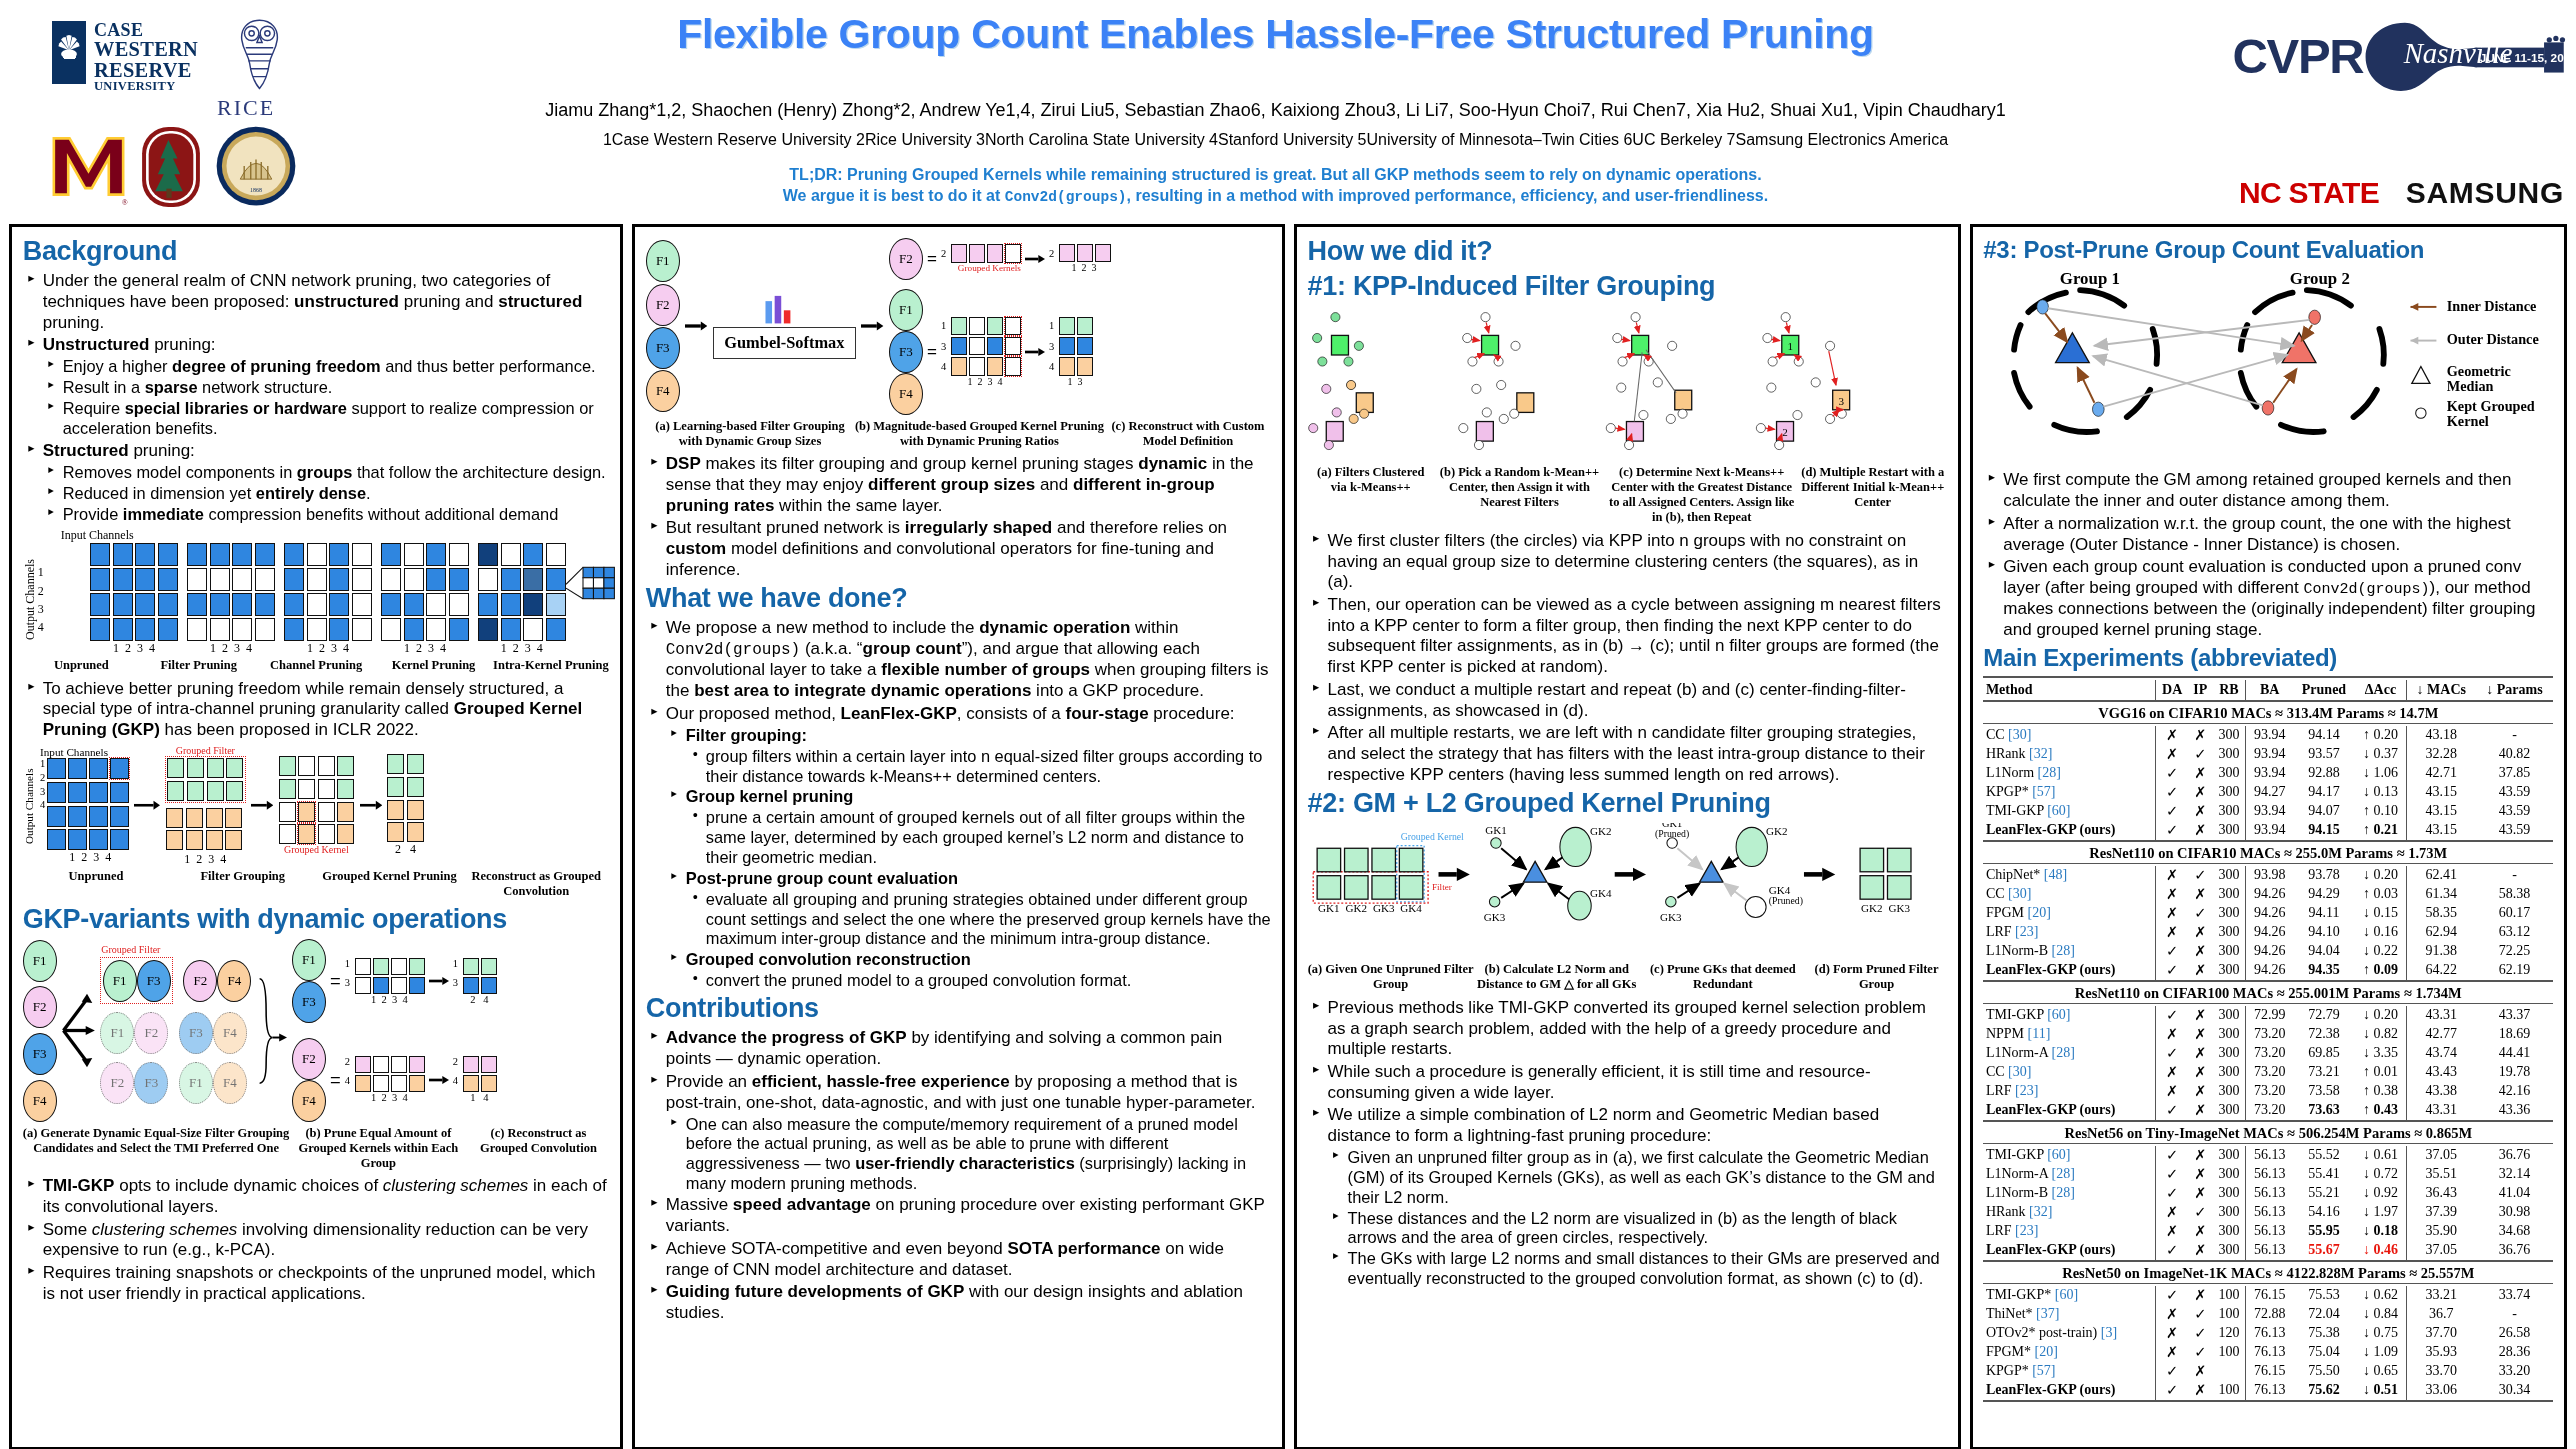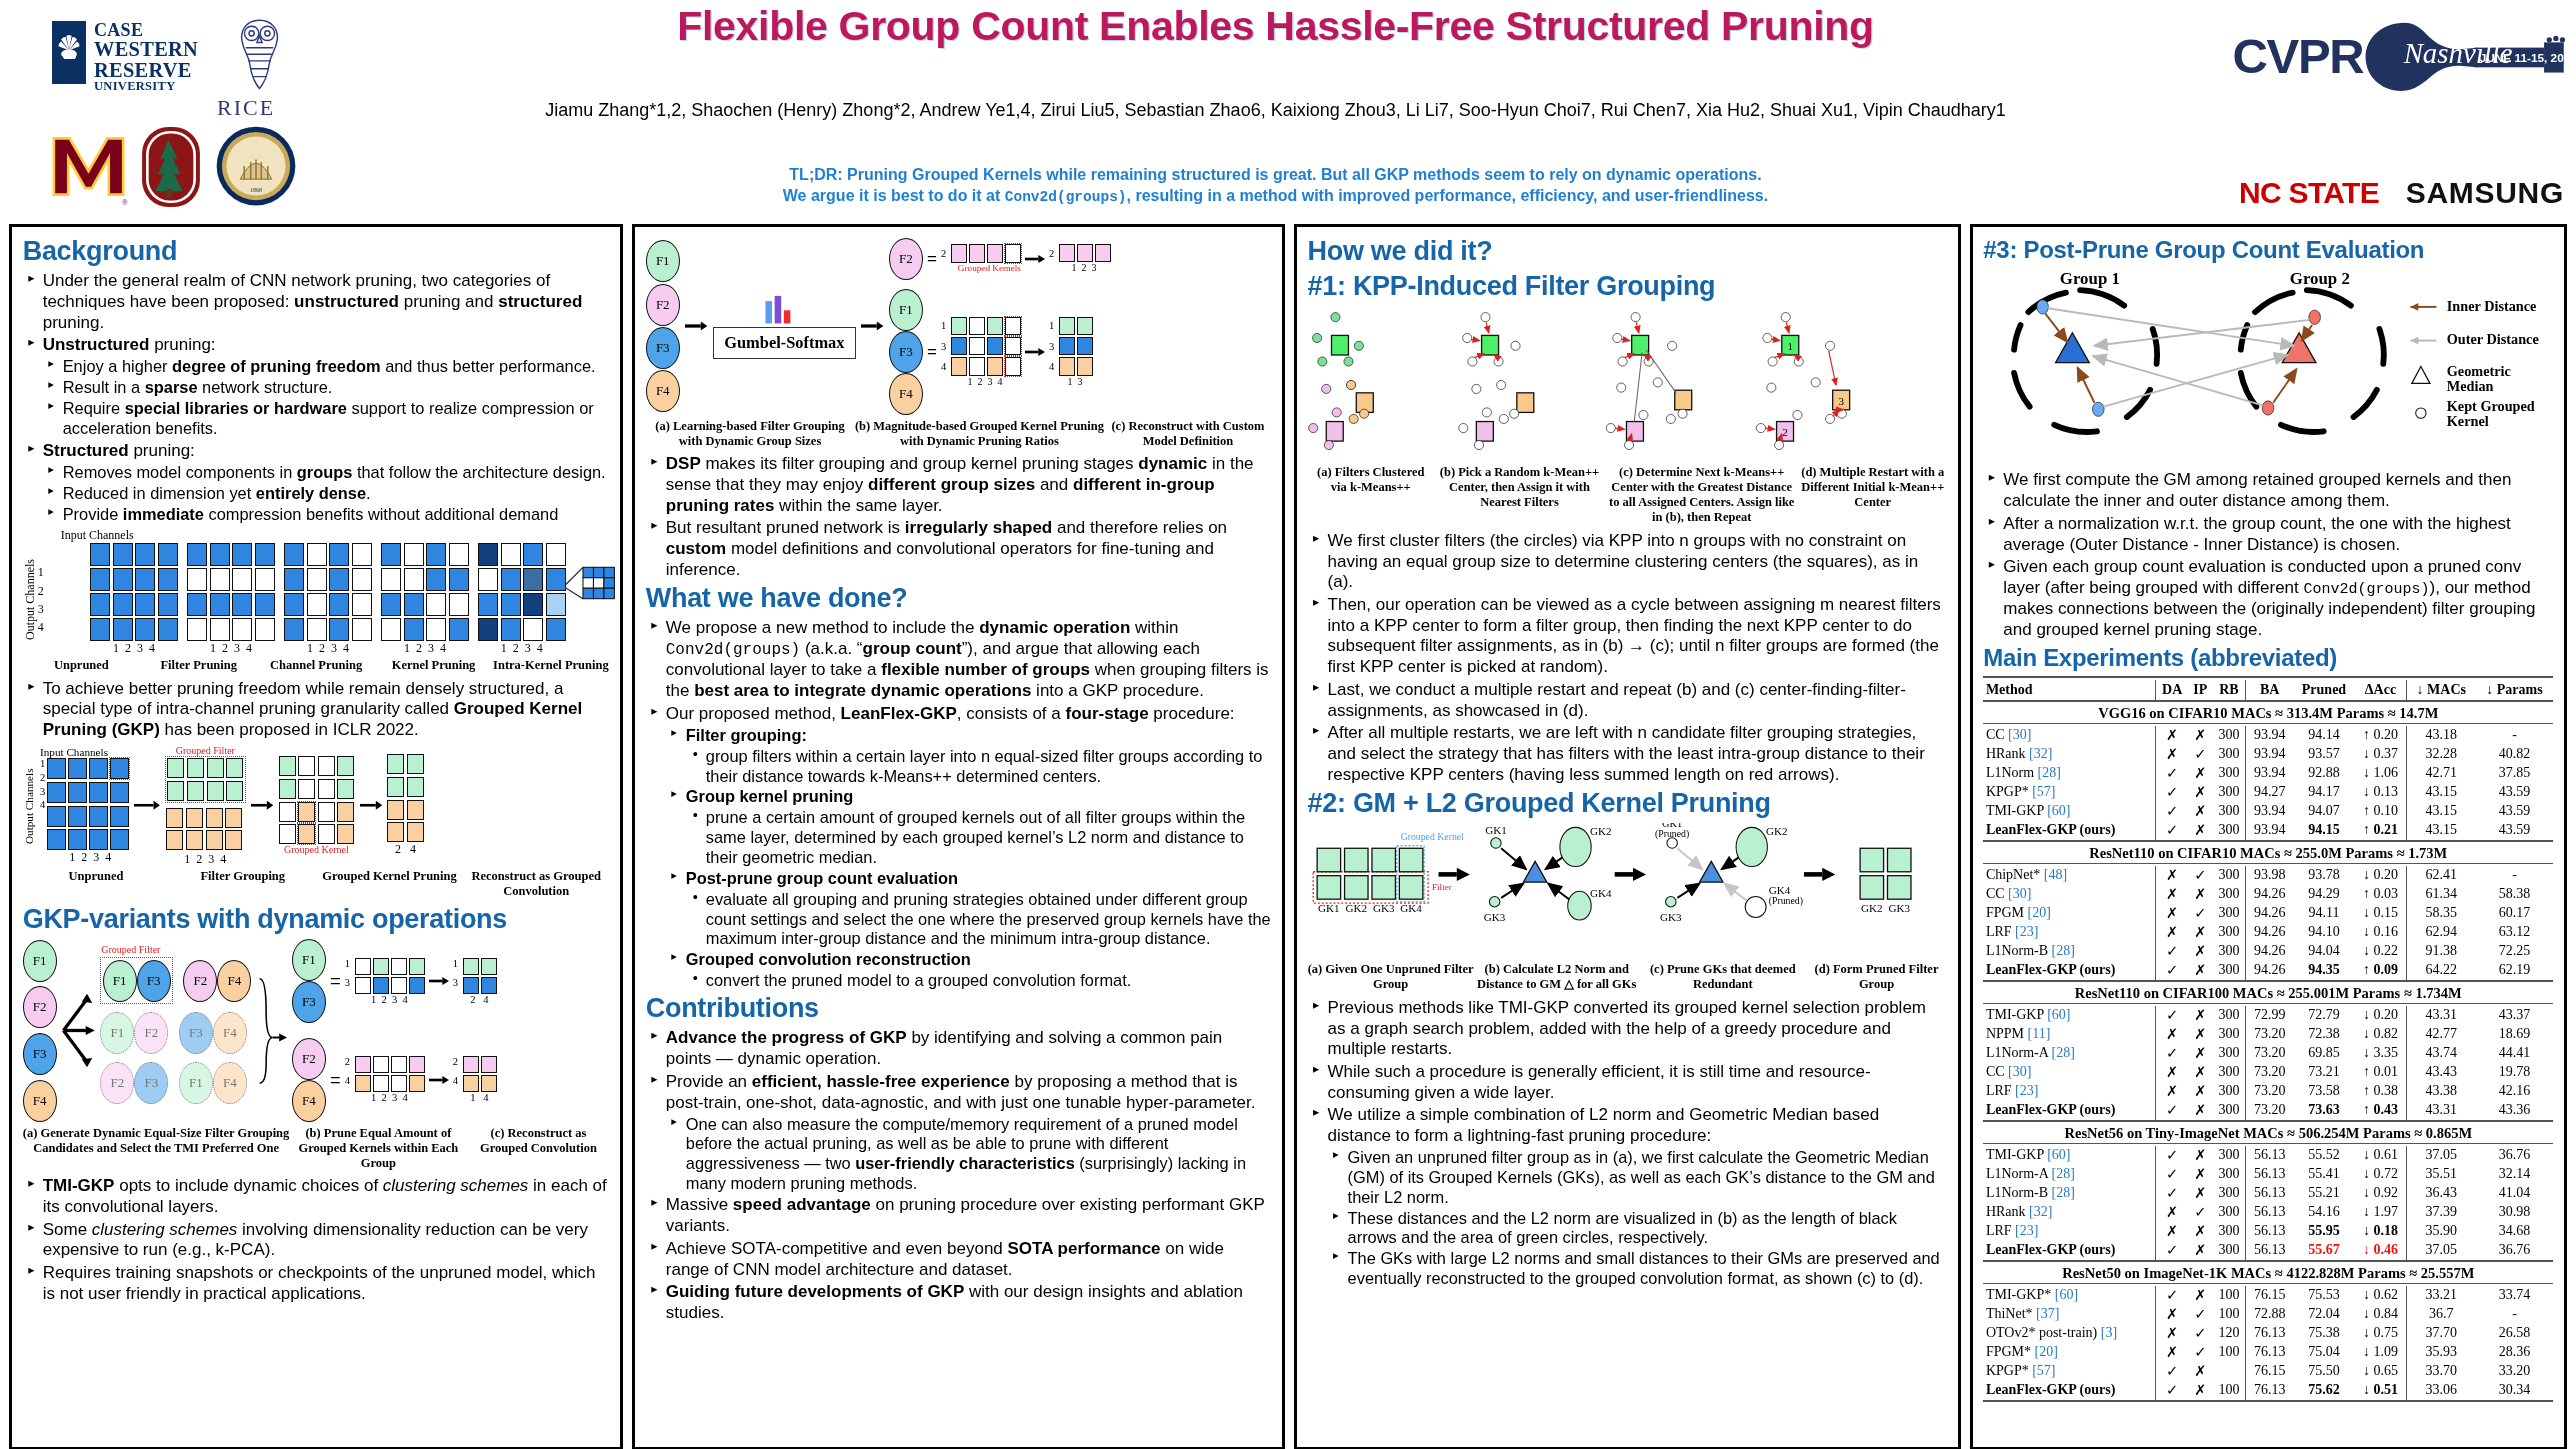--- a/index.html
+++ b/index.html
@@ -31,22 +31,22 @@
 
   .logo-rice { position:absolute; left:197px; top:9.2px; width:85px; text-align:left; color:#2b3a7a;}
   .owl { width:59px; height:78px; margin:0 auto; }
   .rice-word { font-family:"Liberation Serif", serif; font-size:22px; letter-spacing:2px; color:#2b3a7a; margin-top:1.3px;}
 
   .logo-umn { position:absolute; left:26px; top:117px; width:85px; height:85px;}
   .logo-stanford { position:absolute; left:118px; top:116px; width:66px; height:88px;}
   .logo-berkeley { position:absolute; left:194px; top:117px; width:84px; height:84px;}
 
   .title {
-    position:absolute; left:368px; top:3px; width:1815px;
-    text-align:center; color:#be185d; font-weight:700; font-size:41px;
+    position:absolute; left:368px; top:11px; width:1815px;
+    text-align:center; color:#3b82f6; font-weight:700; font-size:41px;
     letter-spacing:-0.3px; font-family:"Liberation Sans", sans-serif;
     text-shadow: 1.3px 1.3px 0 #bcd8ee;
   }
   .authors {
     position:absolute; left:368px; top:100px; width:1815px; text-align:center;
     font-size:18px; color:#000;
   }
   .affils {
     position:absolute; left:368px; top:131px; width:1815px; text-align:center;
     font-size:16px; color:#000;
@@ -197,20 +197,21 @@
         <circle cx="64" cy="64" r="52" fill="#c8a85a"></circle>
         <circle cx="64" cy="64" r="45" fill="#f1e3bf"></circle>
         <path d="M40 84 Q64 36 88 84 Z" fill="#d8c48e" stroke="#8a6c2a" stroke-width="1.5"></path>
         <path d="M46 84 L46 64 M56 84 L56 58 M64 84 L64 54 M72 84 L72 58 M82 84 L82 64" stroke="#8a6c2a" stroke-width="2"></path>
         <text x="64" y="104" font-size="9" text-anchor="middle" fill="#0a2a5e" font-family="Liberation Serif, serif">1868</text>
       </svg>
     </div>
 
     <div class="title">Flexible Group Count Enables Hassle-Free Structured Pruning</div>
     <div class="authors">Jiamu Zhang*1,2,  Shaochen (Henry) Zhong*2,  Andrew Ye1,4,  Zirui Liu5,  Sebastian Zhao6,  Kaixiong Zhou3,  Li Li7,  Soo-Hyun Choi7,  Rui Chen7,  Xia Hu2,  Shuai Xu1,  Vipin Chaudhary1</div>
+    <div class="affils">1Case Western Reserve University   2Rice University   3North Carolina State University   4Stanford University   5University of Minnesota–Twin Cities   6UC Berkeley   7Samsung Electronics America</div>
     <div class="tldr1">TL;DR:  Pruning Grouped Kernels while remaining structured is great. But all GKP methods seem to rely on dynamic operations.</div>
     <div class="tldr2">
       <span>We argue it is best to do it at </span><span class="mono">Conv2d(groups)</span><span>, resulting in a method with improved performance, efficiency, and user-friendliness.</span>
     </div>
 
     <div class="logos-right">
       <div class="cvpr-wrap">
         <div class="cvpr-text">CVPR</div>
         <svg class="guitar" viewBox="0 0 320 120">
           <path d="M70 10 C34 10 10 34 10 62 C10 92 34 114 64 114 C86 114 100 100 112 90

